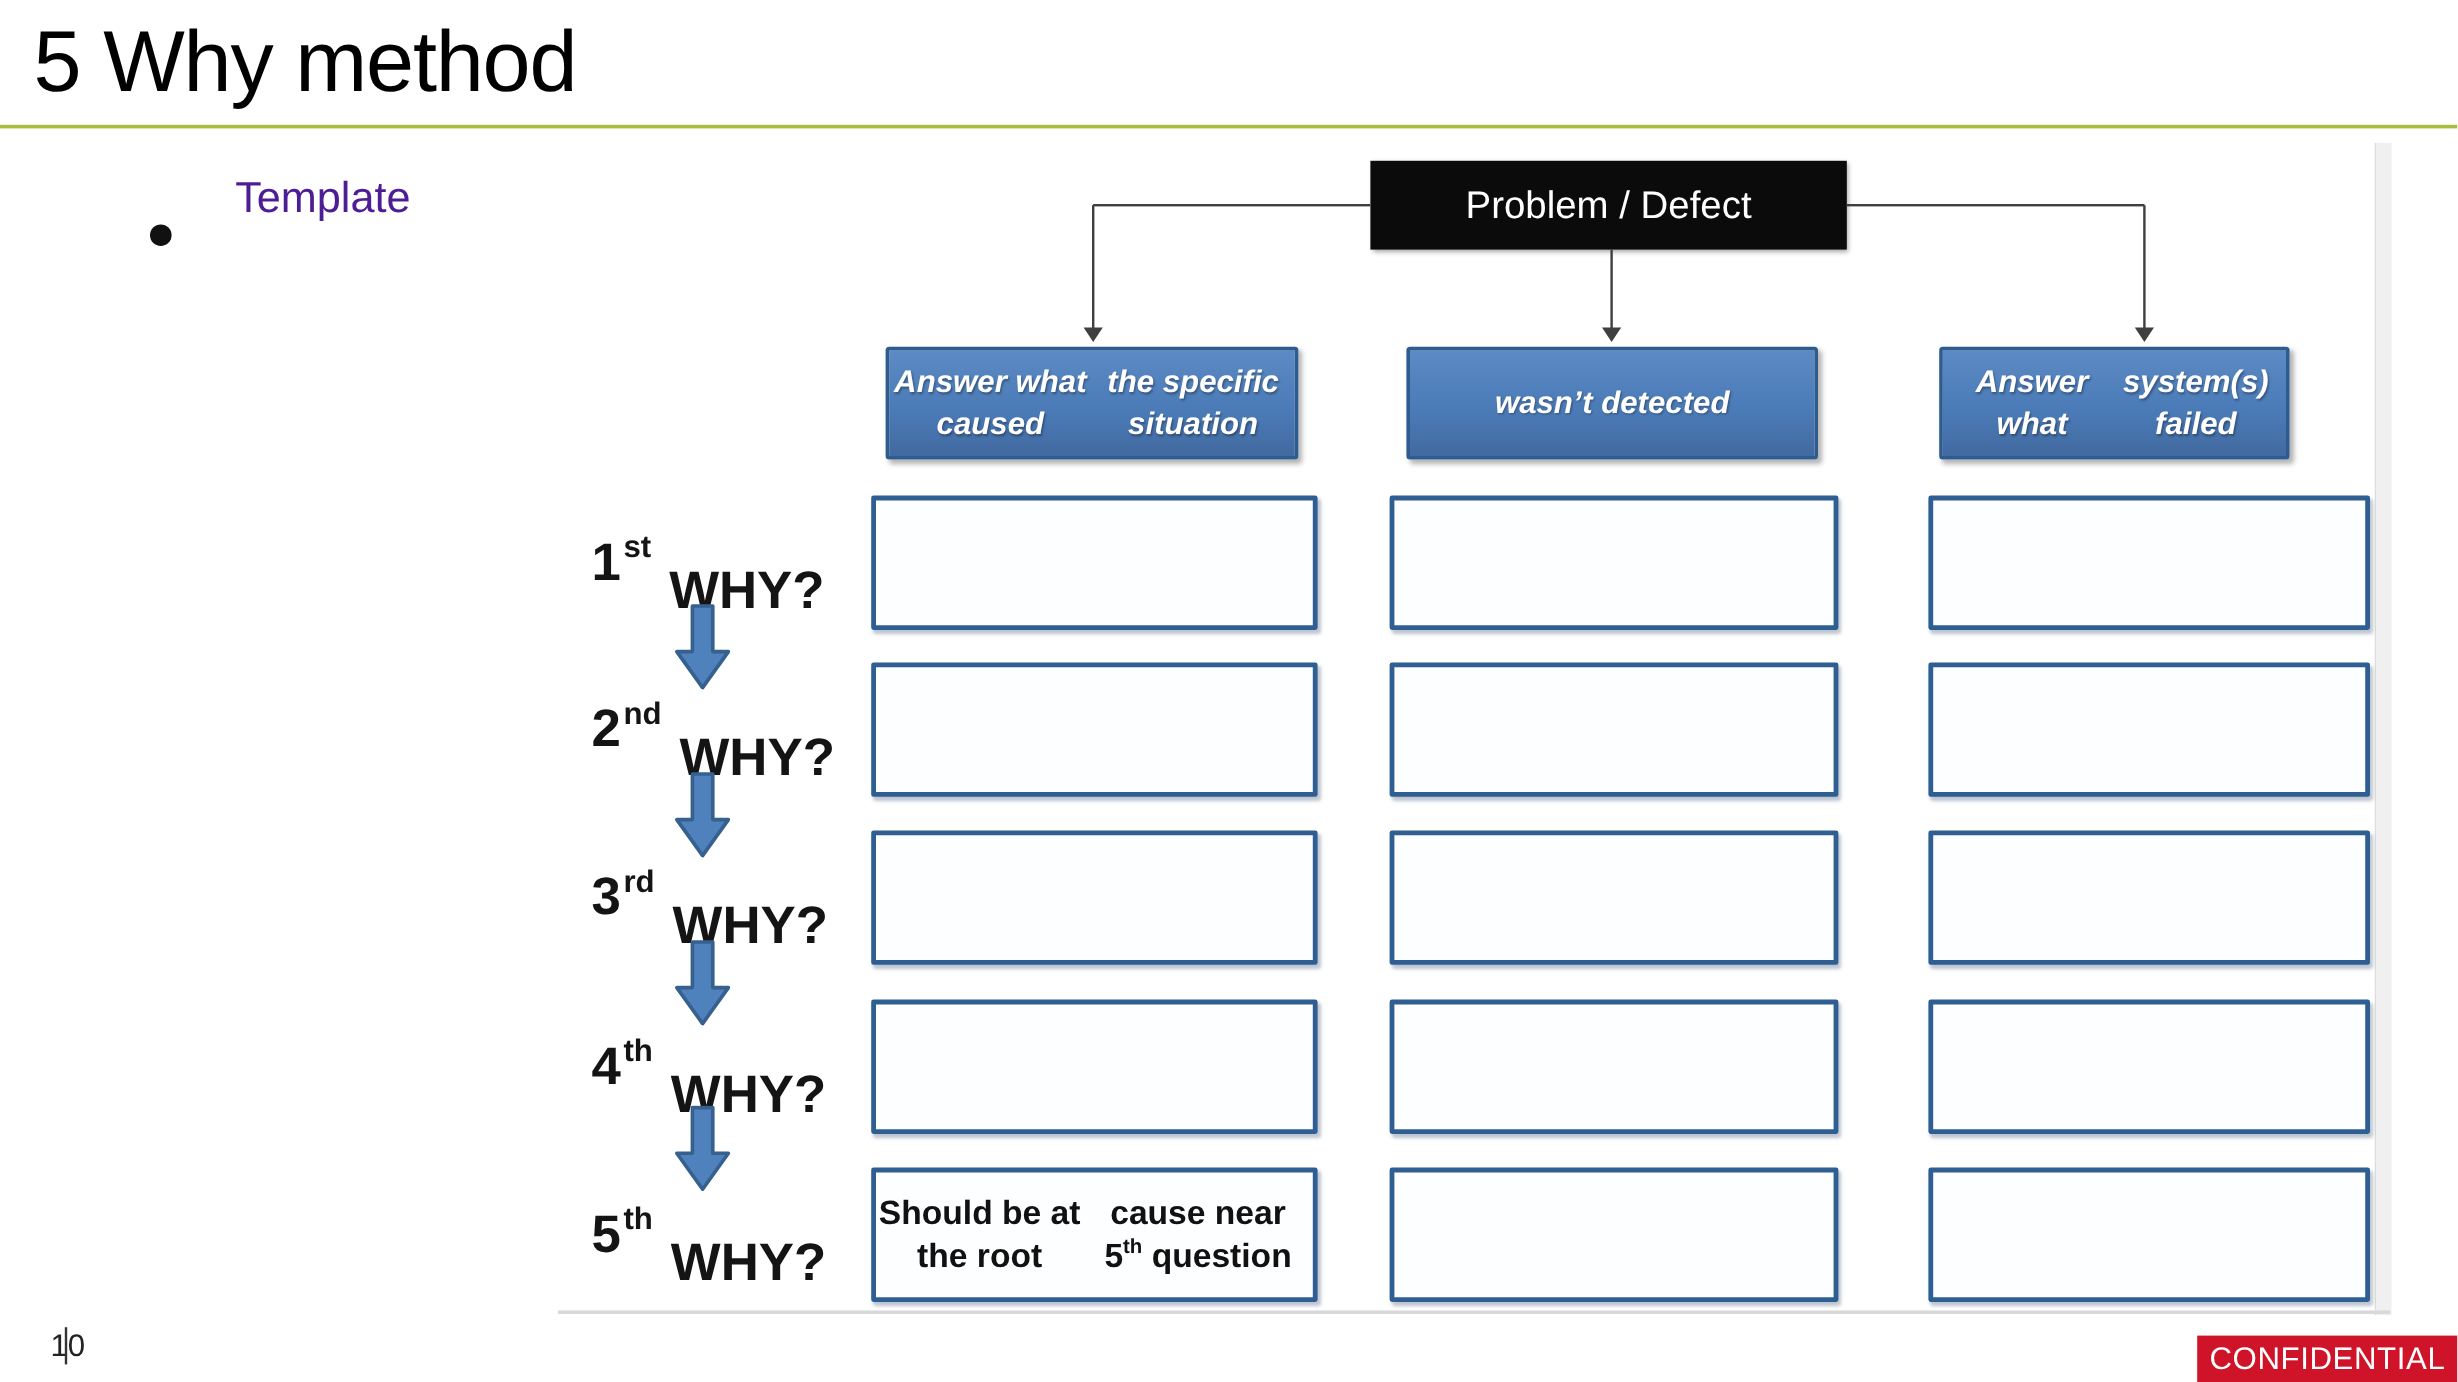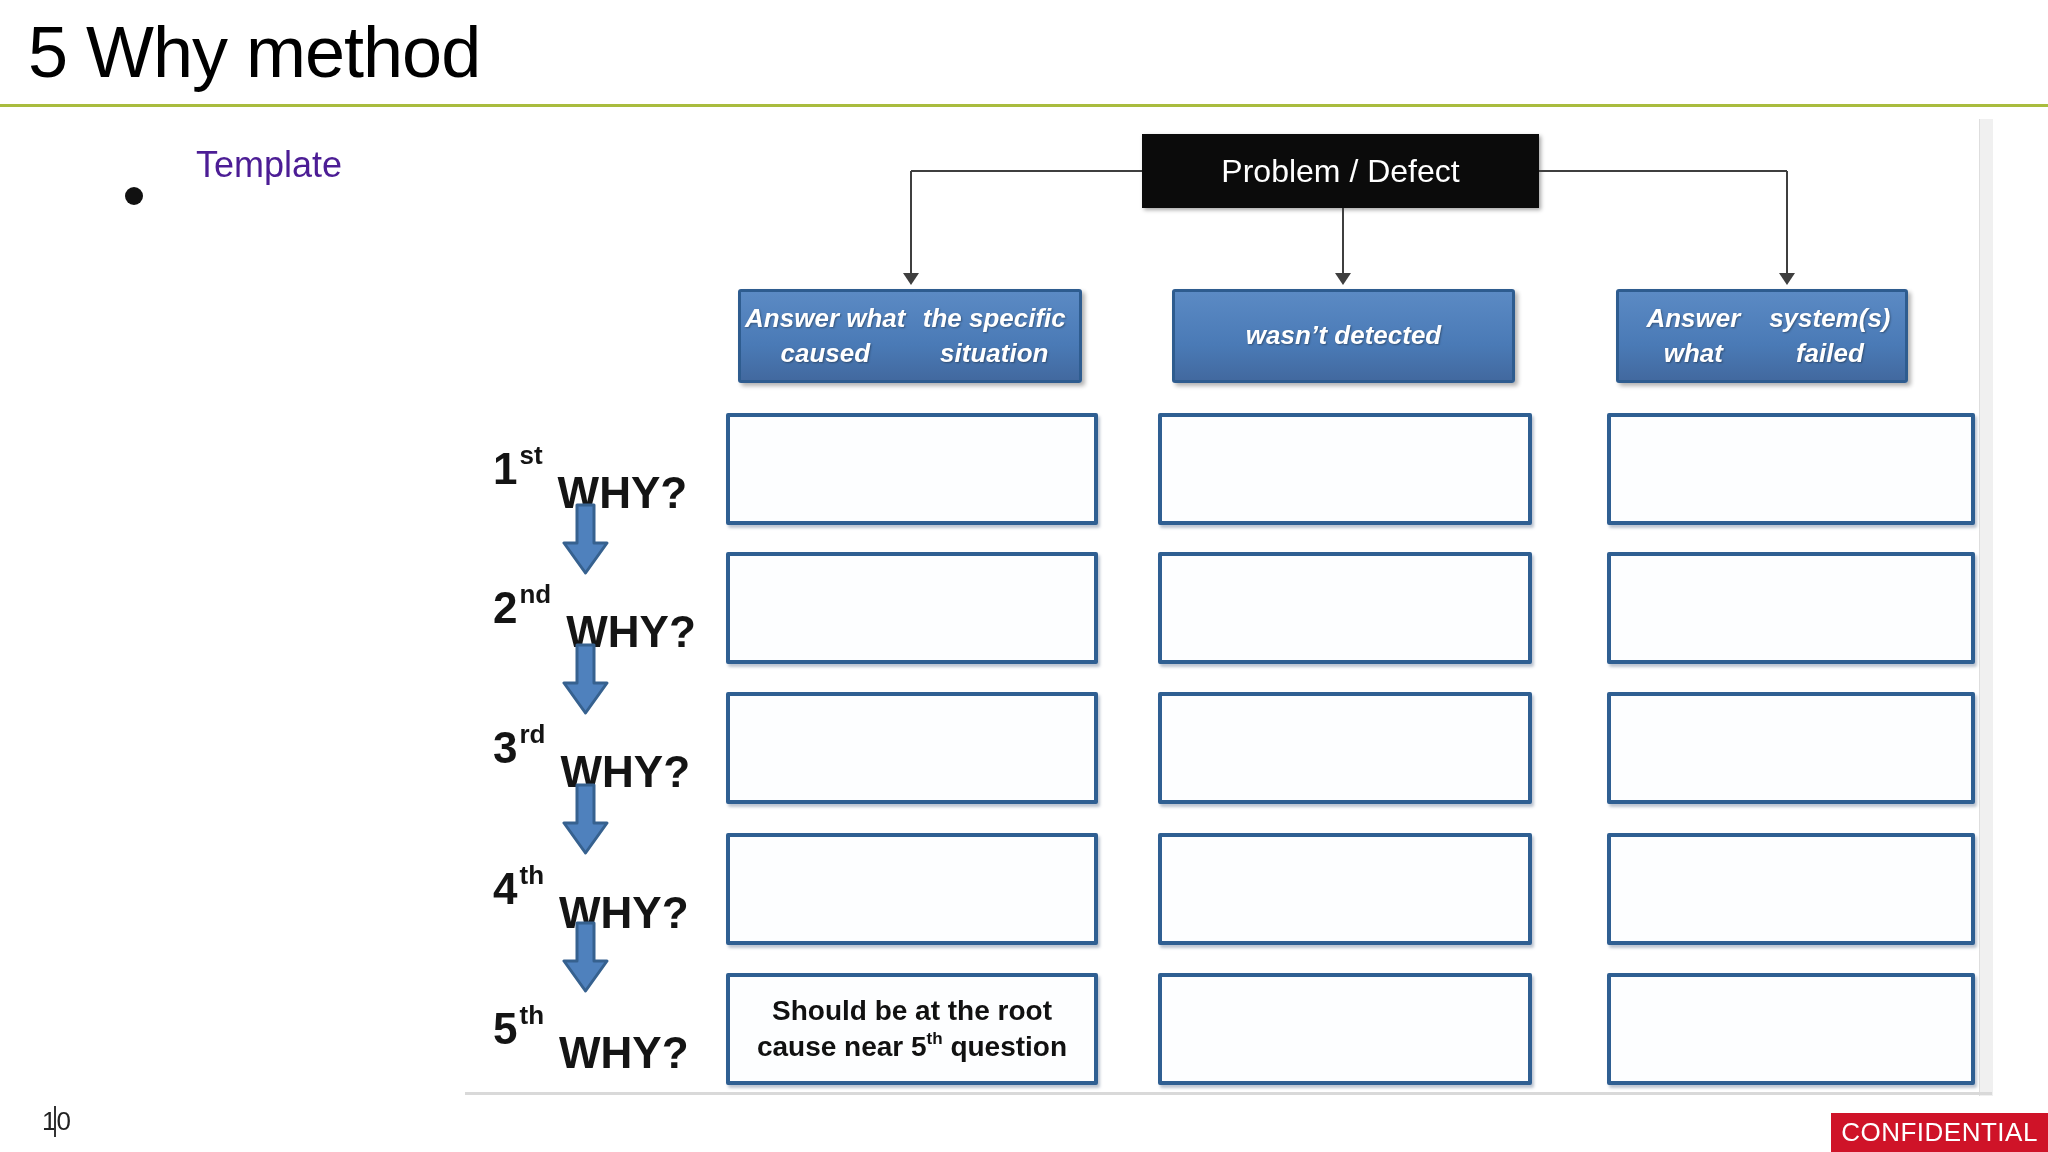--- a/index.html
+++ b/index.html
@@ -53,21 +53,21 @@
 
   
   .warrow{position:absolute;left:562px;width:47px;height:72px;}
   .wa1{top:503px;} .wa2{top:643px;} .wa3{top:783px;} .wa4{top:921px;}
 
   
   .cell{position:absolute;height:112px;box-sizing:border-box;background:#fdfeff;
         border:4px solid #2f5f92;border-radius:2px;box-shadow:2px 3px 3px rgba(90,110,140,.4);}
   .col1{left:726px;width:372px;} .col2{left:1158px;width:374px;} .col3{left:1607px;width:368px;}
   .row1{top:413px;} .row2{top:552px;} .row3{top:692px;} .row4{top:833px;} .row5{top:973px;}
-  .note{display:flex;flex-direction:column;align-items:center;justify-content:center;
+  .note{display:flex;flex-direction:row;align-items:center;justify-content:center;
         height:100%;font-weight:700;font-size:28px;color:#111;line-height:1.3;text-align:center;}
   .note sup{font-size:17px;font-weight:700;position:relative;top:-2px;}
 
   
   .pageno{position:absolute;left:28px;top:1106px;font-size:26px;color:#222;margin-left:14px;}
   .caret{position:absolute;left:54px;top:1106px;width:2px;height:31px;background:#333;}
   .conf{position:absolute;left:1831px;top:1113px;width:217px;height:39px;background:#cf1328;
         color:#fff;font-size:26px;display:flex;align-items:center;justify-content:center;
         letter-spacing:.5px;}
 </style>

